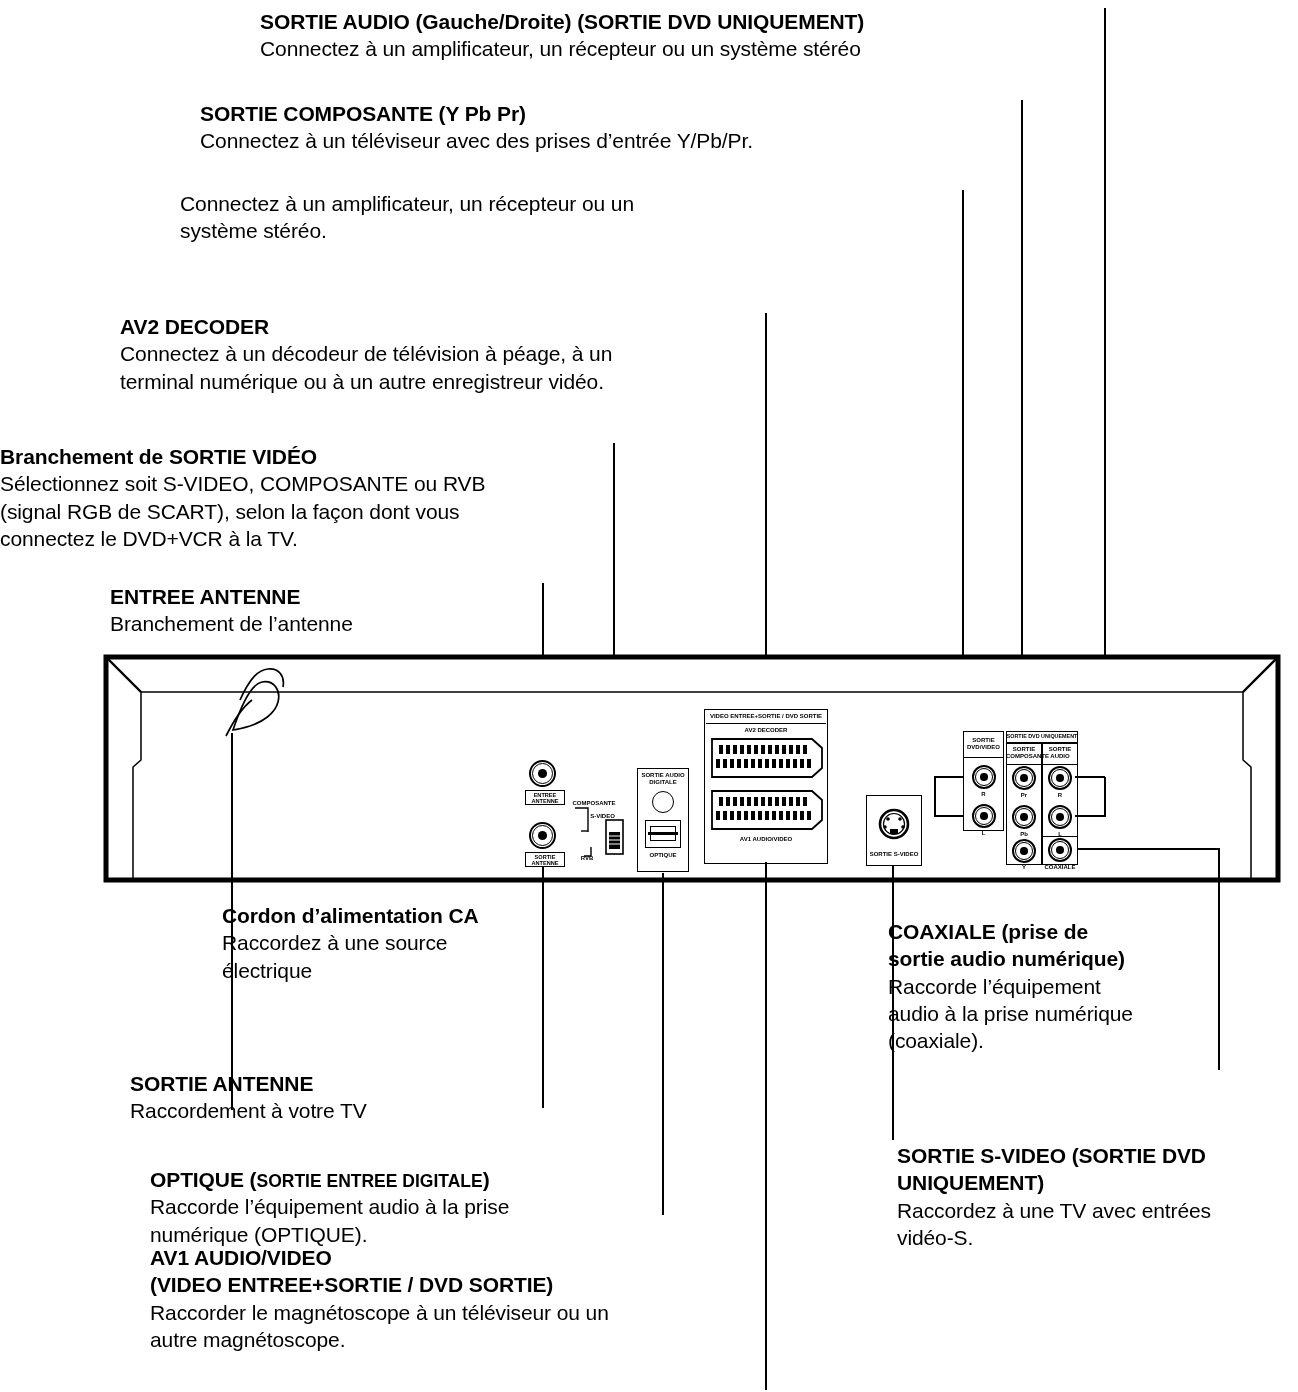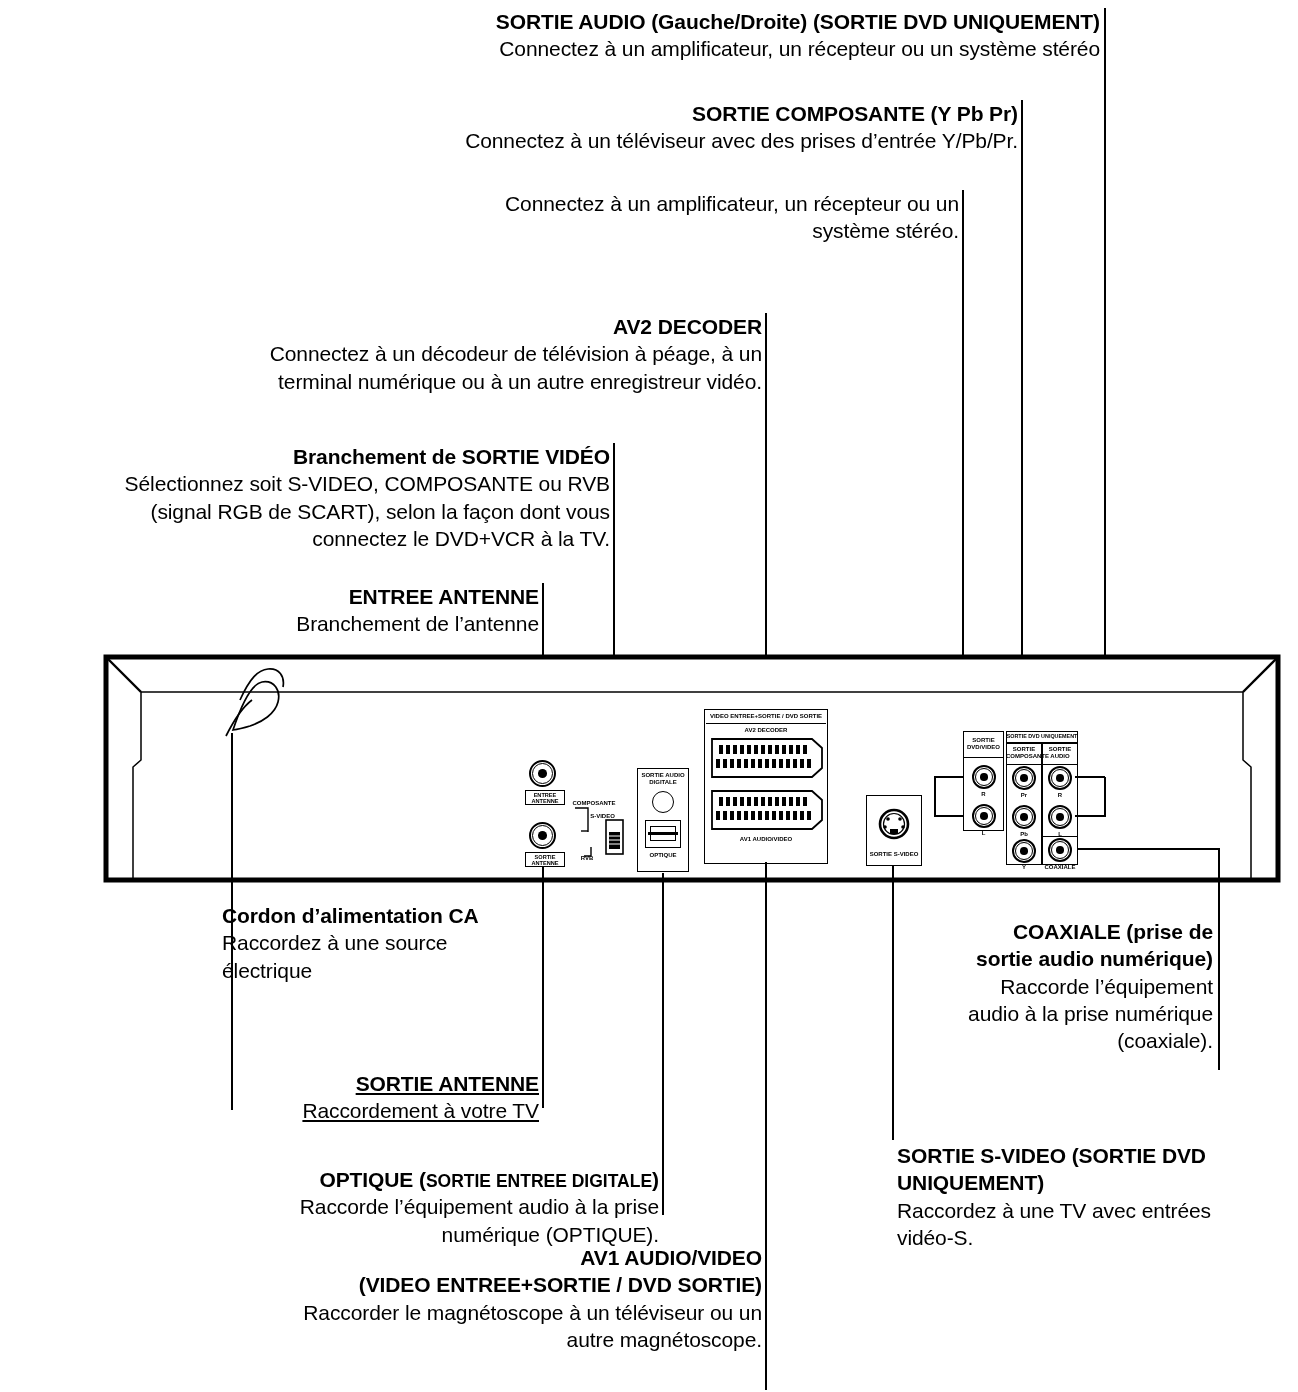--- a/index.html
+++ b/index.html
@@ -11,21 +11,21 @@
     position:relative;
     overflow:hidden;
     -webkit-font-smoothing:antialiased;
   }
   .cv{position:absolute;left:0;top:0;width:1298px;height:1392px;}
 
   
   .callout{position:absolute;line-height:1.30;}
   .callout .ttl{font-weight:bold;font-size:21px;letter-spacing:-0.1px;}
   .callout .dsc{font-weight:normal;font-size:21px;letter-spacing:-0.1px;}
-  .ra{text-align:right;}
+  .ra{text-align:left;}
   .la{text-align:left;margin-top:8px;}
 
   .sc{font-size:17.5px;font-weight:bold;letter-spacing:0px;}
 
   
   .slk{position:absolute;font-size:6px;font-weight:bold;text-align:center;
        line-height:1.12;letter-spacing:0px;white-space:nowrap;}
   .slk.w{white-space:normal;}
   .boxlbl{position:absolute;font-size:5.6px;font-weight:bold;text-align:center;
           line-height:1.1;border:1px solid #000;padding:0.5px 1px;background:#fff;}
@@ -314,21 +314,21 @@
 </div>
 
 <div class="callout ra" style="left:888px;top:918px;width:325px;">
   <div class="ttl">COAXIALE (prise de</div>
   <div class="ttl">sortie audio numérique)</div>
   <div class="dsc">Raccorde l’équipement</div>
   <div class="dsc">audio à la prise numérique</div>
   <div class="dsc">(coaxiale).</div>
 </div>
 
-<div class="callout ra" style="left:130px;top:1070px;width:409px;text-decoration:underline;">
+<div class="callout ra" style="left:130px;top:1070px;width:409px;">
   <div class="ttl">SORTIE ANTENNE</div>
   <div class="dsc">Raccordement à votre TV</div>
 </div>
 
 <div class="callout la" style="left:897px;top:1134px;width:395px;">
   <div class="ttl">SORTIE S-VIDEO (SORTIE DVD</div>
   <div class="ttl">UNIQUEMENT)</div>
   <div class="dsc">Raccordez à une TV avec entrées</div>
   <div class="dsc">vidéo-S.</div>
 </div>

